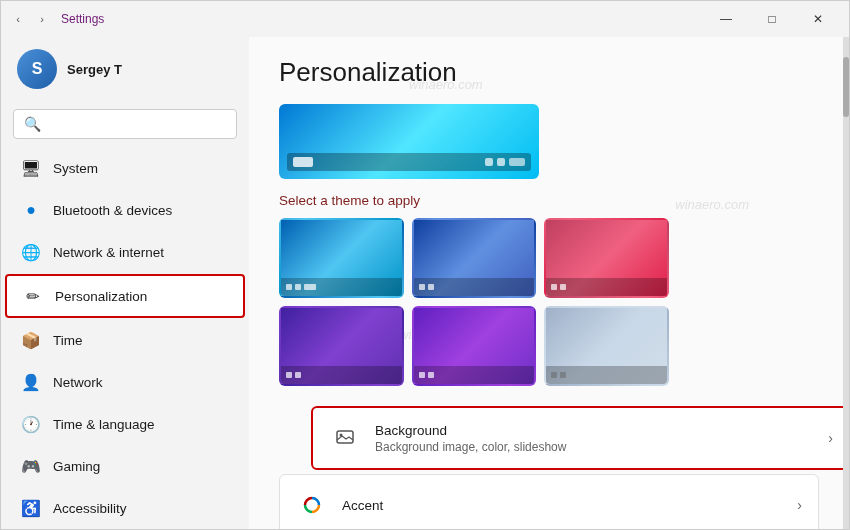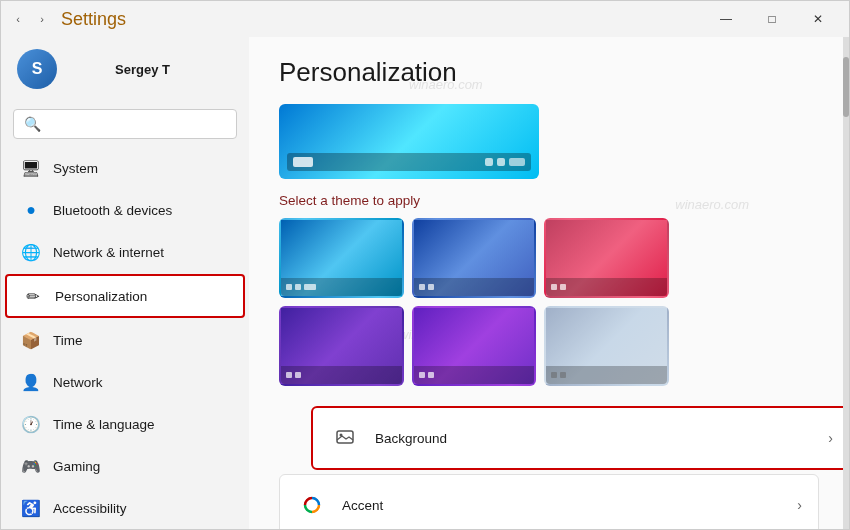--- a/index.html
+++ b/index.html
@@ -41,22 +41,22 @@
       border: none;
       background: transparent;
       cursor: pointer;
       display: flex;
       align-items: center;
       justify-content: center;
       font-size: 11px;
       color: #555;
     }
     .title-bar-title {
-      font-size: 18px;
-      color: #a16207;
+      font-size: 12px;
+      color: #701a75;
       margin-left: 4px;
     }
     .title-bar-controls {
       margin-left: auto;
       display: flex;
       gap: 0;
     }
     .win-btn {
       width: 46px;
       height: 36px;
@@ -105,21 +105,20 @@
       justify-content: center;
       color: white;
       font-size: 16px;
       font-weight: 600;
       flex-shrink: 0;
     }
     .user-name {
       font-size: 13px;
       font-weight: 600;
       color: #1a1a1a;
-      margin-left: 48px;
     }
 
     .search-box {
       margin: 8px 12px;
       display: flex;
       align-items: center;
       background: white;
       border: 1px solid #ccc;
       border-radius: 4px;
       padding: 6px 10px;
@@ -475,20 +474,21 @@
       <div class="settings-item highlighted">
         <div class="settings-item-icon">
           <svg width="20" height="20" viewBox="0 0 20 20" fill="none">
             <rect x="2" y="3" width="16" height="12" rx="2" stroke="#555" stroke-width="1.5" fill="none"></rect>
             <path d="M2 12 L7 8 L11 11 L14 9 L18 12" stroke="#555" stroke-width="1.2" fill="none"></path>
             <circle cx="6" cy="7" r="1.5" fill="#555"></circle>
           </svg>
         </div>
         <div class="settings-item-text">
           <div class="settings-item-title">Background</div>
+          <div class="settings-item-desc">Background image, color, slideshow</div>
         </div>
         <span class="settings-item-chevron">›</span>
       </div>
 
       <div class="settings-item">
         <div class="settings-item-icon">
           <svg width="20" height="20" viewBox="0 0 20 20" fill="none">
             <circle cx="10" cy="10" r="7" stroke="#555" stroke-width="1.5" fill="none"></circle>
             <path d="M10 3 A7 7 0 0 1 17 10" stroke="#0078d4" stroke-width="2.5" fill="none"></path>
             <path d="M17 10 A7 7 0 0 1 10 17" stroke="#ff8c00" stroke-width="2.5" fill="none"></path>

